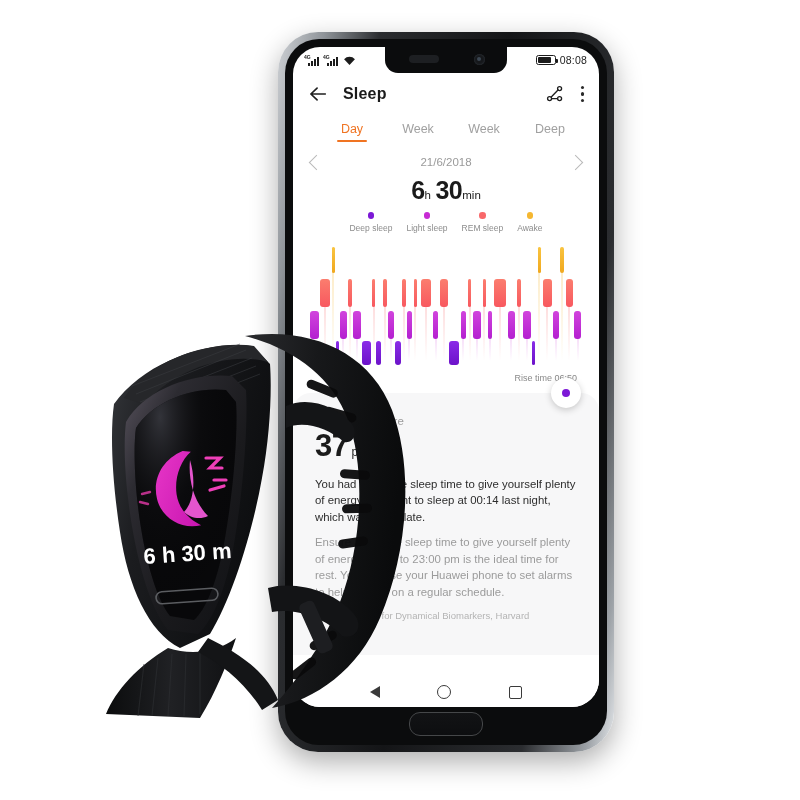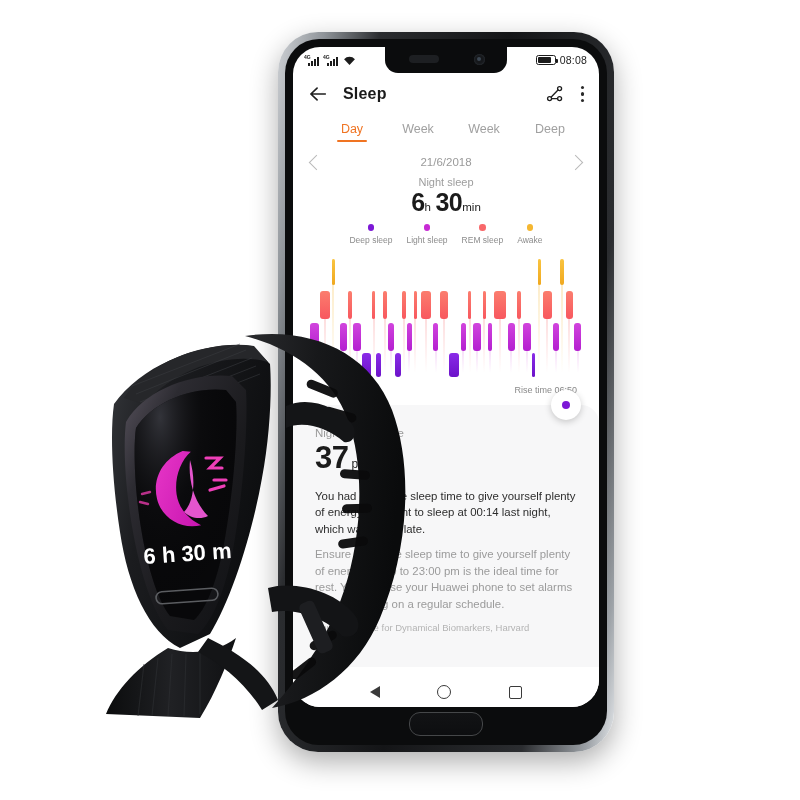--- a/index.html
+++ b/index.html
@@ -264,21 +264,20 @@
           <div class="tab">Deep</div>
         </div>
 
         <div id="date-row">
           <span class="chev left"></span>
           <span class="date-text">21/6/2018</span>
           <span class="chev right"></span>
         </div>
 
         <div id="summary">
-          <div class="night-sleep-label">Night sleep</div>
           <div class="duration">
             <span class="num">6</span><span class="unit">h</span>
             <span class="num">30</span><span class="unit">min</span>
           </div>
         </div>
 
         <div id="legend">
             <div class="legend-item">
               <span class="legend-dot" style="background: rgb(124, 24, 214);"></span>
               <span class="legend-label">Deep sleep</span>

